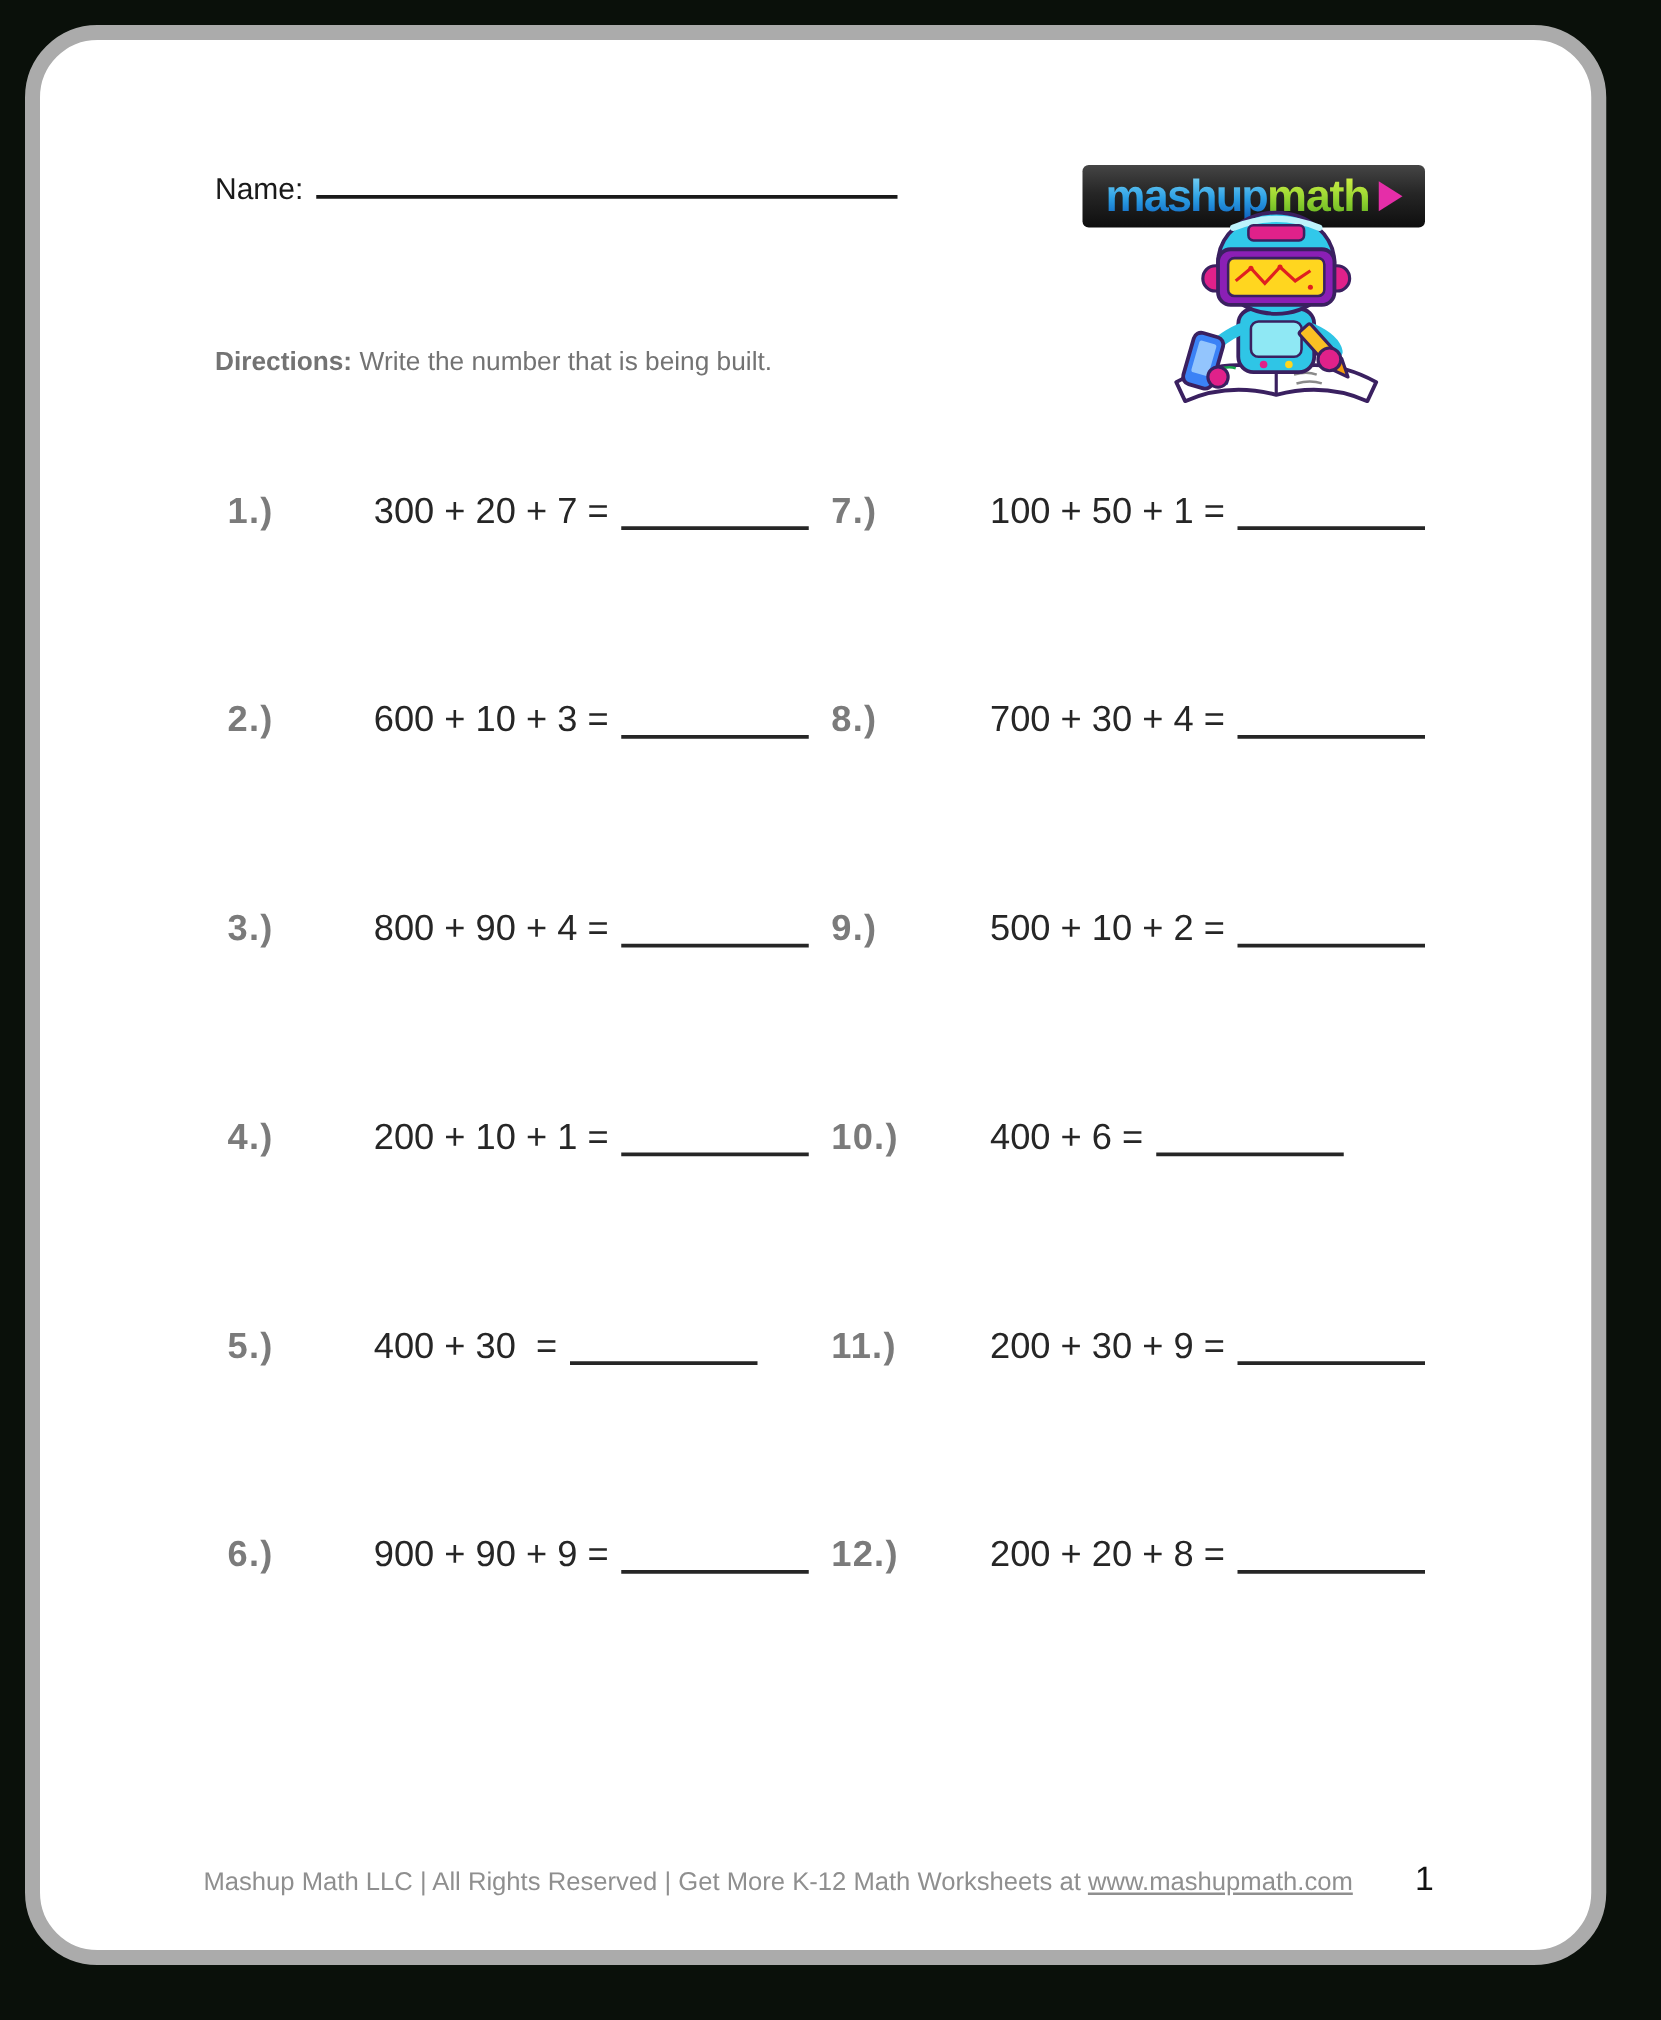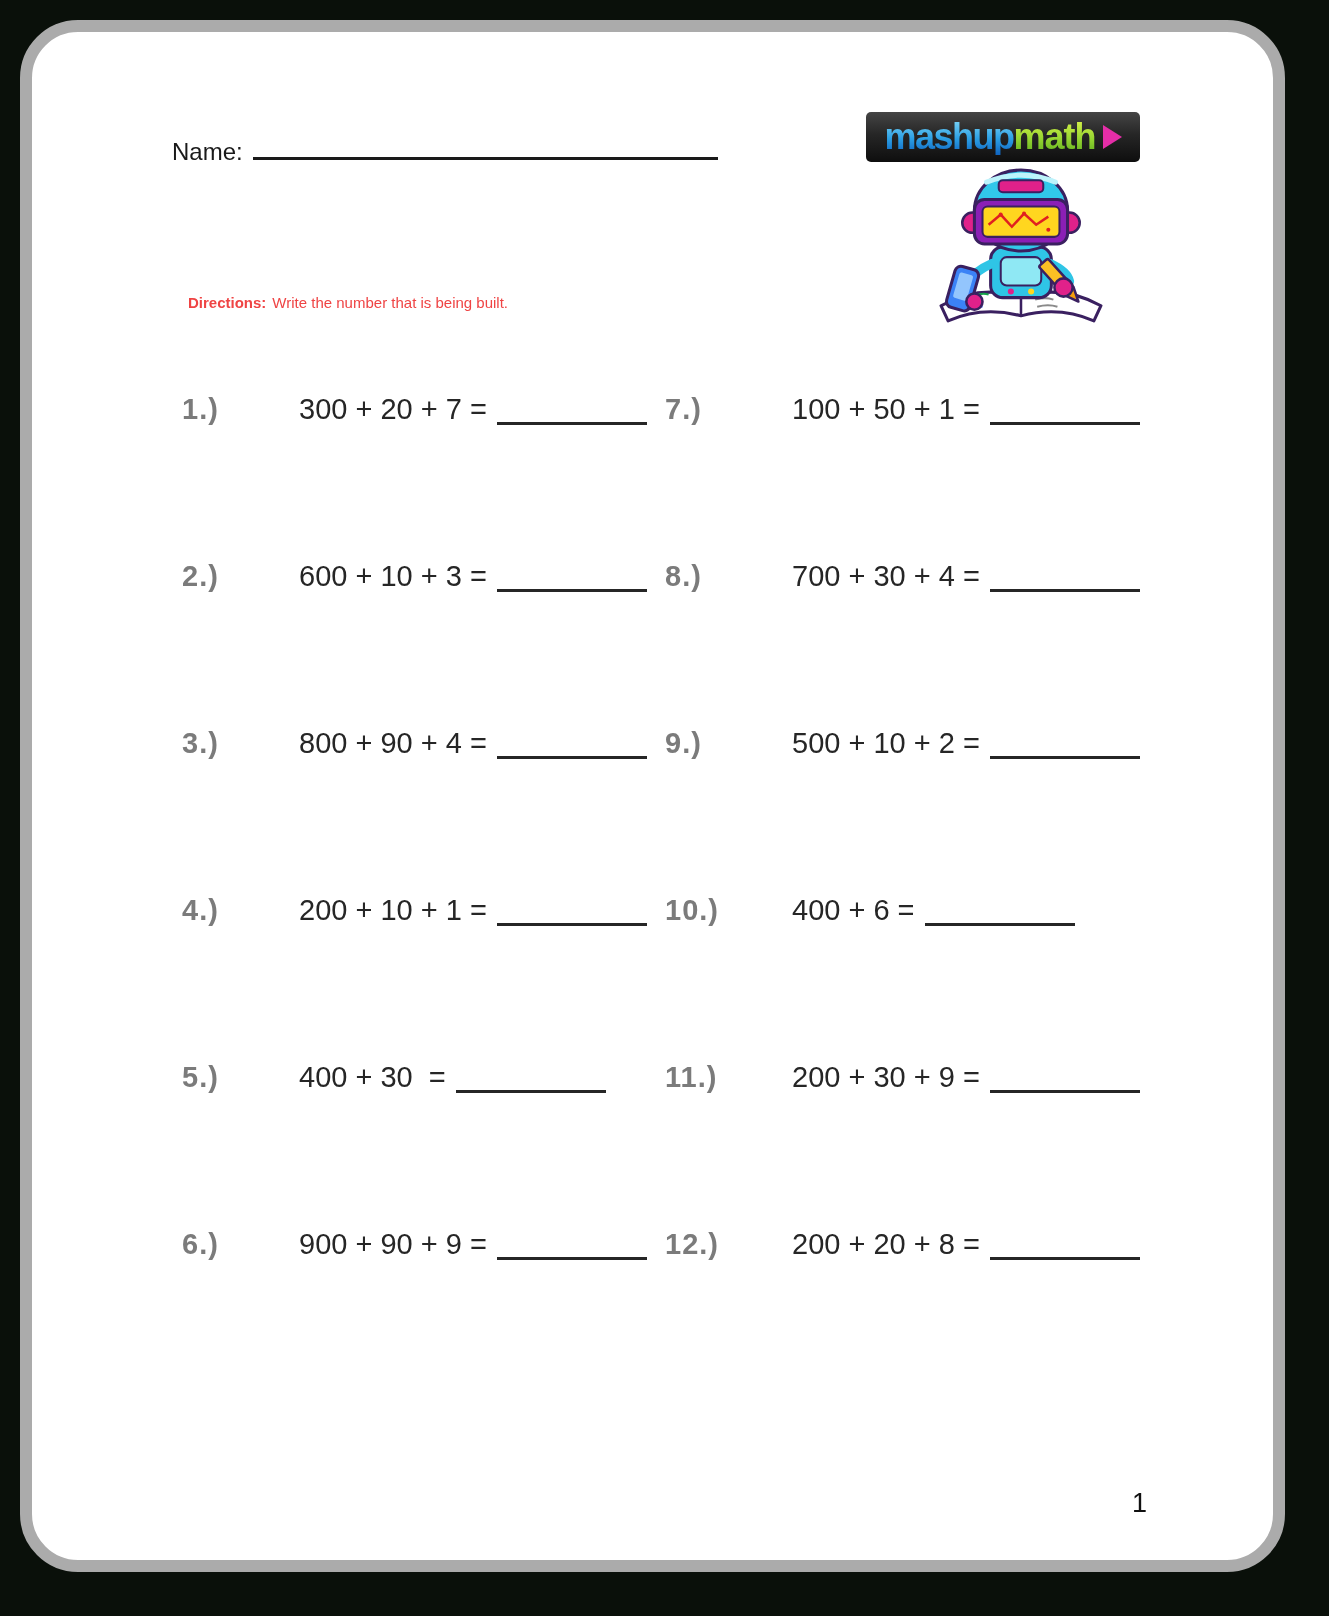--- a/index.html
+++ b/index.html
@@ -25,27 +25,27 @@
   .name-line {
     display:inline-block; width:465px; margin-left:10px;
     border-bottom:3px solid #1a1a1a; height:1px;
   }
   .title {
     position:absolute; left:138px; top:166px; margin:0;
     font-size:54px; font-weight:bold; color:#0c0c0c; letter-spacing:-0.5px;
     line-height:1.1;
   }
   .directions {
-    position:absolute; left:140px; top:246px; margin:16px;
-    font-size:15px; color:#ef4444;
+    position:absolute; left:140px; top:246px; margin:0;
+    font-size:21px; color:#737373;
   }
   .directions b { margin-right:6px; }
   
   .logo {
-    position:absolute; left:834px; top:80px; width:274px; height:50px;
+    position:absolute; left:834px; top:100px; width:274px; height:50px;
     background:linear-gradient(180deg,#454545 0%,#262626 45%,#0e0e0e 100%);
     border-radius:5px;
     display:flex; align-items:center; justify-content:center;
   }
   .logo .word1 {
     font-size:36px; font-weight:800; letter-spacing:-1.5px; line-height:1;
     background:linear-gradient(180deg,#7ed7f7 0%,#2b9fe4 55%,#0f63c0 100%);
     -webkit-background-clip:text; background-clip:text;
     color:transparent;
   }
@@ -215,15 +215,18 @@
         <span class="pexpr">200 + 30 + 9 =</span>
         <span class="pblank"></span>
       </div>
       <div class="problem">
         <span class="pnum">12.)</span>
         <span class="pexpr">200 + 20 + 8 =</span>
         <span class="pblank"></span>
       </div>
     </div>
 
+  <div class="footer">
+    <span>Mashup Math LLC | All Rights Reserved | Get More K-12 Math Worksheets at </span><a href="#" class="footer-link">www.mashupmath.com</a>
+  </div>
   <div class="page-num">1</div>
 
 </div>
 
 </body></html>

